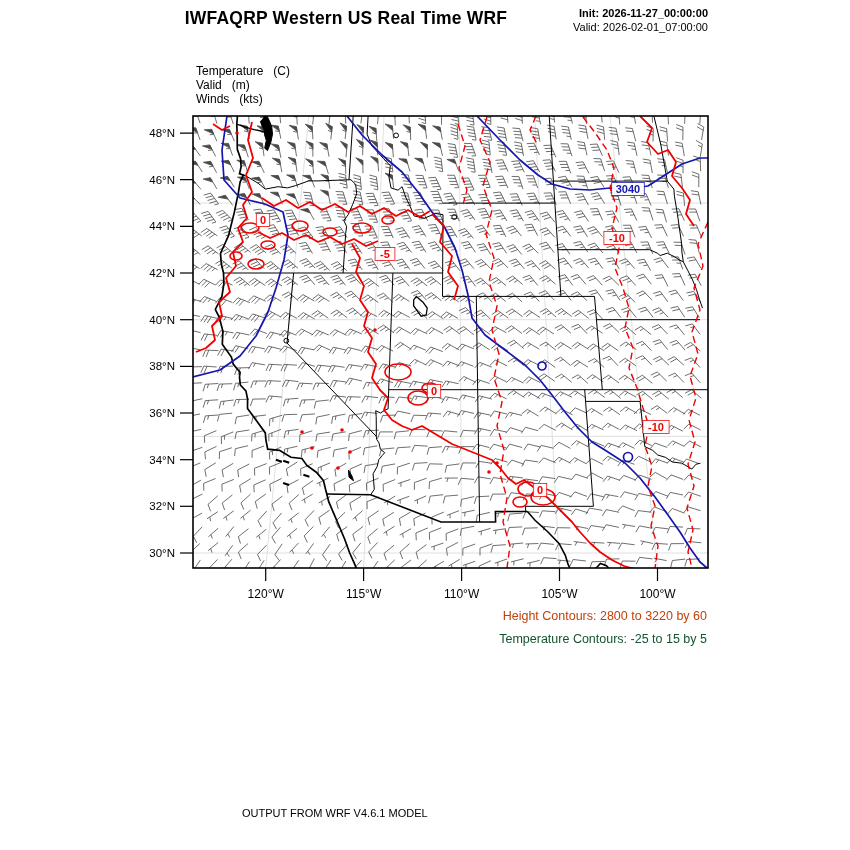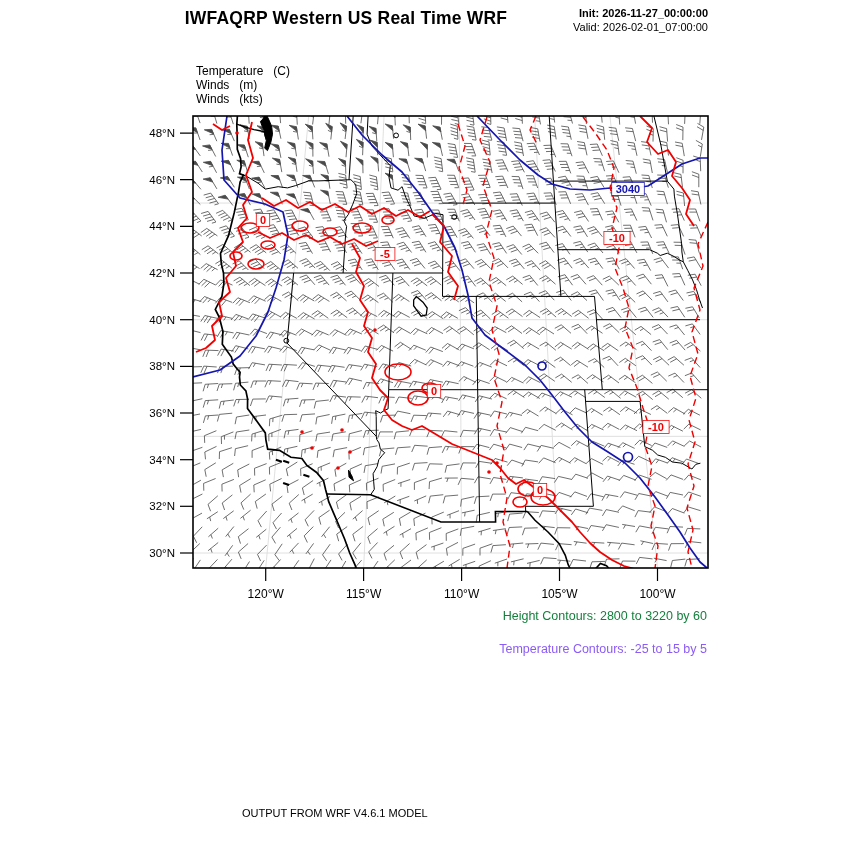--- a/index.html
+++ b/index.html
@@ -20,21 +20,21 @@
 </style>
 </head>
 <body>
 
 <div id="stage">
   <div class="abs" id="title">IWFAQRP Western US Real Time WRF</div>
   <div class="abs" id="initline">Init: 2026-11-27_00:00:00</div>
   <div class="abs" id="validline">Valid: 2026-02-01_07:00:00</div>
 
   <div class="abs legend" id="legend-temp">Temperature   (C)</div>
-  <div class="abs legend" id="legend-hgt">Winds   (m)</div>
+  <div class="abs legend" id="legend-hgt">Valid   (m)</div>
   <div class="abs legend" id="legend-wnd">Winds   (kts)</div>
 
   <svg id="map-svg" width="850" height="850" viewBox="0 0 850 850">
       <defs>
         <clipPath id="mapclip">
           <rect x="193" y="116" width="515" height="452"></rect>
         </clipPath>
       </defs>
       <g clip-path="url(#mapclip)">
         <g stroke="#dcdcdc" stroke-width="0.9" fill="none">
@@ -3054,17 +3054,17 @@
         <g font-size="12" fill="#000">
           <text x="265.7" y="598" text-anchor="middle">120°W</text>
           <text x="363.6" y="598" text-anchor="middle">115°W</text>
           <text x="461.6" y="598" text-anchor="middle">110°W</text>
           <text x="559.5" y="598" text-anchor="middle">105°W</text>
           <text x="657.5" y="598" text-anchor="middle">100°W</text>
         </g>
       </g>
     </svg>
 
-  <div class="abs" id="cap-hgt" style="color: #15803d;">Height Contours: 2800 to 3220 by 60</div>
-  <div class="abs" id="cap-tmp" style="color: #8b5cf6; margin-top: 10px;">Temperature Contours: -25 to 15 by 5</div>
+  <div class="abs" id="cap-hgt" style="color: #c2410c;">Height Contours: 2800 to 3220 by 60</div>
+  <div class="abs" id="cap-tmp" style="color: #14532d;">Temperature Contours: -25 to 15 by 5</div>
 
   <div class="abs" id="foot1">OUTPUT FROM WRF V4.6.1 MODEL</div>
 </div>
 
 </body></html>

